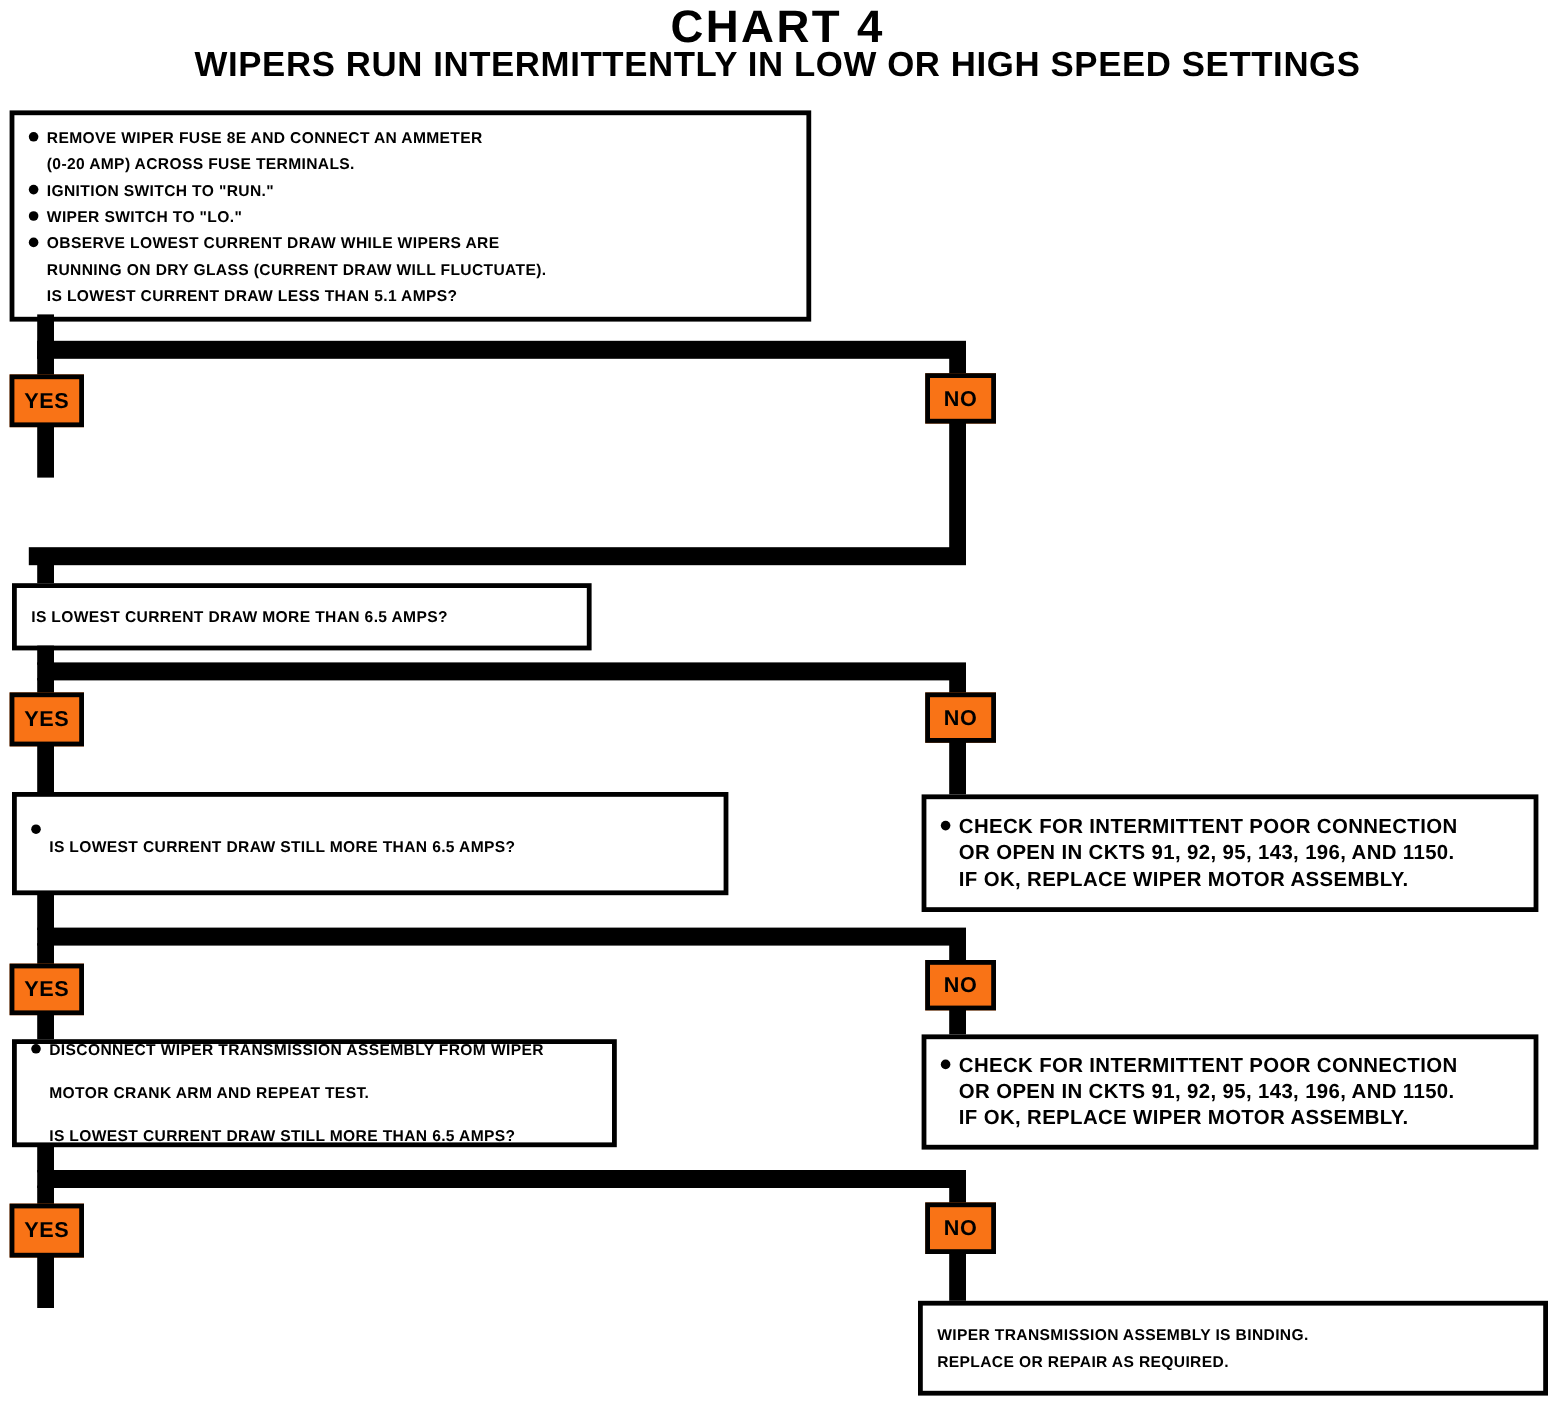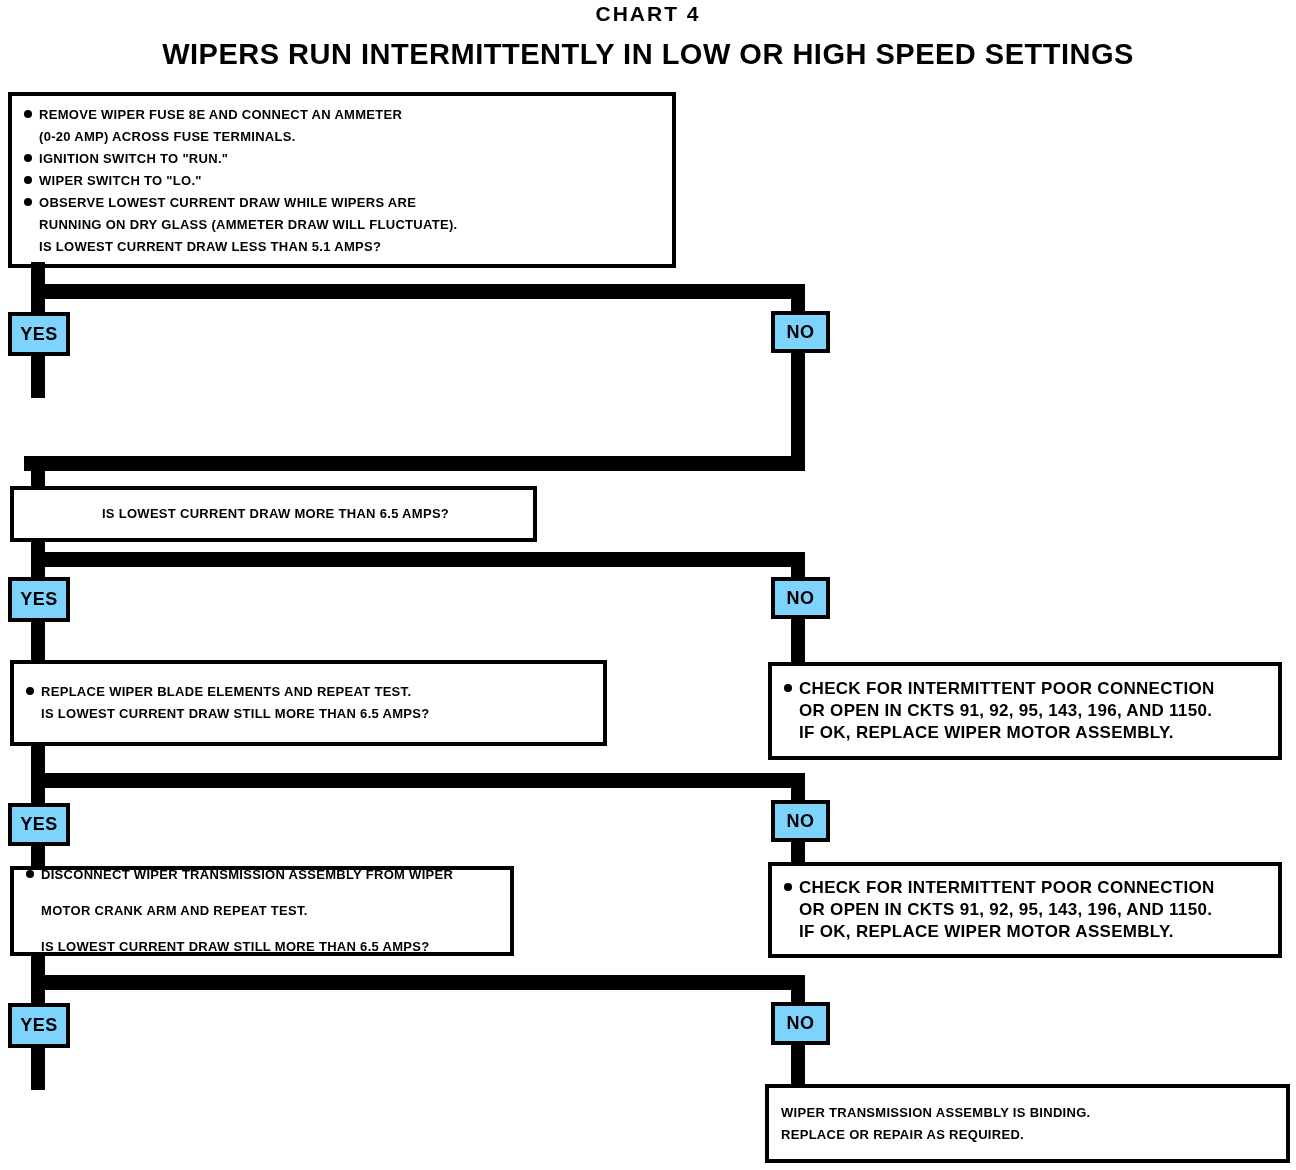--- a/index.html
+++ b/index.html
@@ -9,21 +9,21 @@
     width: 1296px;
     height: 1170px;
     background: #ffffff;
     color: #000000;
     font-family: "Liberation Sans", sans-serif;
     font-weight: bold;
     overflow: hidden;
   }
   .title {
     position: absolute; top: 2px; left: 0; width: 100%;
-    text-align: center; font-size: 21px; letter-spacing: 2px;
+    text-align: center; font-size: 38px; letter-spacing: 2px;
   }
   .subtitle {
     position: absolute; top: 38px; left: 0; width: 100%;
     text-align: center; font-size: 29px; letter-spacing: 0.5px;
   }
   .box {
     position: absolute;
     border: 4px solid #000000;
     background: #ffffff;
     font-size: 13px;
@@ -35,21 +35,21 @@
   .bl { display: flex; align-items: baseline; }
   .bullet {
     flex: 0 0 8px; width: 8px; height: 8px;
     background: #000000; border-radius: 50%;
     margin-right: 7px; align-self: center; margin-top: -3px;
   }
   .cont { padding-left: 15px; }
   .tag {
     position: absolute;
     border: 4px solid #000000;
-    background: #7dd3fc;
+    background: #f97316;
     display: flex; align-items: center; justify-content: center;
     font-size: 18px; letter-spacing: 0.5px;
   }
   .hline, .vline { position: absolute; background: #000000; }
 </style>
 </head>
 <body>
 
 <div class="page">
 
@@ -70,21 +70,21 @@
       </div>
     <div class="bl">
         <span class="bullet"></span>
         <span>WIPER SWITCH TO "LO."</span>
       </div>
     <div class="bl">
         <span class="bullet"></span>
         <span>OBSERVE LOWEST CURRENT DRAW WHILE WIPERS ARE</span>
       </div>
     <div class="bl cont">
-        <span>RUNNING ON DRY GLASS (AMMETER DRAW WILL FLUCTUATE).</span>
+        <span>RUNNING ON DRY GLASS (CURRENT DRAW WILL FLUCTUATE).</span>
       </div>
     <div class="bl cont">
         <span>IS LOWEST CURRENT DRAW LESS THAN 5.1 AMPS?</span>
       </div>
   </div>
 
   <div class="vline" style="left:31px; top:262px; width:14px; height:37px;"></div>
   <div class="hline" style="left:31px; top:284px; width:774px; height:15px;"></div>
   <div class="vline" style="left:31px; top:297px; width:14px; height:17px;"></div>
   <div class="vline" style="left:791px; top:297px; width:14px; height:16px;"></div>
@@ -96,21 +96,21 @@
       <span>NO</span>
     </div>
 
   <div class="vline" style="left:31px; top:354px; width:14px; height:44px;"></div>
   <div class="vline" style="left:791px; top:351px; width:14px; height:110px;"></div>
 
 
   <div class="hline" style="left:24px; top:456px; width:781px; height:15px;"></div>
   <div class="vline" style="left:31px; top:468px; width:14px; height:20px;"></div>
 
-  <div class="box vcenter" style="left:10px; top:486px; width:527px; height:56px;text-align:center;">
+  <div class="box vcenter" style="left:10px; top:486px; width:483px; height:56px;">
     <div>IS LOWEST CURRENT DRAW MORE THAN 6.5 AMPS?</div>
   </div>
 
   <div class="vline" style="left:31px; top:538px; width:14px; height:16px;"></div>
   <div class="hline" style="left:31px; top:552px; width:774px; height:15px;"></div>
   <div class="vline" style="left:31px; top:565px; width:14px; height:14px;"></div>
   <div class="vline" style="left:791px; top:565px; width:14px; height:14px;"></div>
 
   <div class="tag" style="left:8px; top:577px; width:62px; height:45px;">
       <span>YES</span>
@@ -118,21 +118,20 @@
   <div class="tag" style="left:771px; top:577px; width:59px; height:42px;">
       <span>NO</span>
     </div>
 
   <div class="vline" style="left:31px; top:620px; width:14px; height:42px;"></div>
   <div class="vline" style="left:791px; top:617px; width:14px; height:47px;"></div>
 
   <div class="box vcenter" style="left:10px; top:660px; width:597px; height:86px;">
     <div class="bl">
         <span class="bullet"></span>
-        <span>REPLACE WIPER BLADE ELEMENTS AND REPEAT TEST.</span>
       </div>
     <div class="bl cont">
         <span>IS LOWEST CURRENT DRAW STILL MORE THAN 6.5 AMPS?</span>
       </div>
   </div>
 
   <div class="box vcenter" style="left:768px; top:662px; width:514px; height:98px; font-size:17px;">
     <div class="bl">
         <span class="bullet"></span>
         <span>CHECK FOR INTERMITTENT POOR CONNECTION</span>

